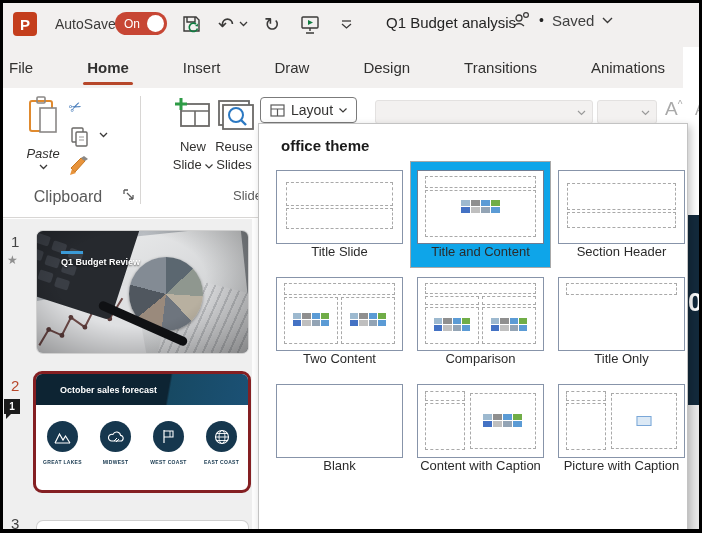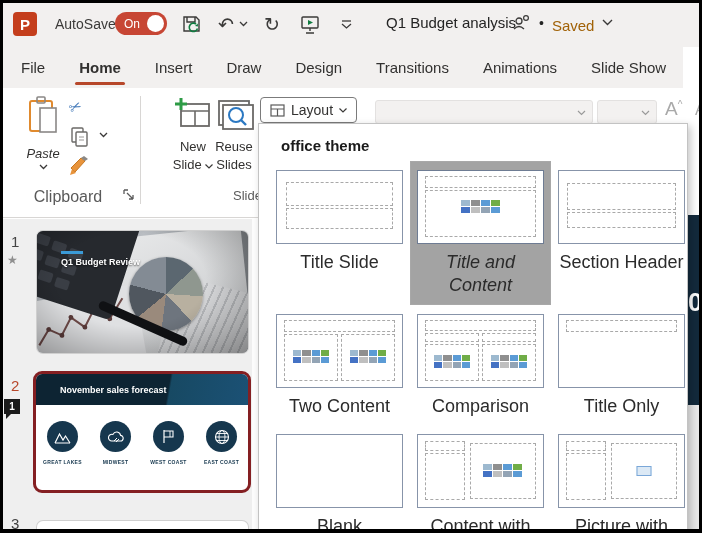--- a/index.html
+++ b/index.html
@@ -9,25 +9,25 @@
   
   #titlebar { position:absolute; left:0; top:0; right:0; height:44px; background:#f2f0ef; display:flex; align-items:center; }
   #ppt-logo { position:absolute; left:10px; top:9px; width:24px; height:24px; background:#c43e1c; border-radius:4px; color:#fff; font-weight:bold; font-size:15px; display:flex; align-items:center; justify-content:center; }
   #autosave-label { position:absolute; left:52px; top:13px; font-size:14px; color:#3b3a39; }
   #autosave-toggle { position:absolute; left:112px; top:9px; width:52px; height:23px; background:#c74634; border-radius:12px; display:flex; align-items:center; }
   #autosave-toggle .on-text { color:#fff; font-size:12px; margin-left:9px; }
   #autosave-toggle .knob { position:absolute; right:3px; top:3px; width:17px; height:17px; background:#fff; border-radius:50%; }
   .tb-icon { position:absolute; top:8px; width:26px; height:26px; display:flex; align-items:center; justify-content:center; color:#3b3a39; }
   #doc-title { position:absolute; left:383px; top:11px; font-size:15px; color:#242424; white-space:nowrap; }
   #saved-group { position:absolute; left:508px; top:8px; display:flex; align-items:center; gap:8px; color:#3b3a39; }
-  #saved-label { font-size:15px; color:#a16207;margin-top:6px; }
+  #saved-label { font-size:15px; color:#404040; }
   .dot-sep { font-size:14px; color:#242424; }
 
   
-  #tabrow { position:absolute; left:0; top:44px; right:16px; height:41px; background:#f2f0ef; display:flex; align-items:center; padding-left:18px; gap:34px; white-space:nowrap; }
+  #tabrow { position:absolute; left:0; top:44px; right:16px; height:41px; background:#f2f0ef; display:flex; align-items:center; padding-left:6px; gap:54px; white-space:nowrap; }
   .tab { font-size:15px; color:#323130; cursor:default; position:relative; }
   .tab.active { font-weight:bold; }
   .tab.active::after { content:""; position:absolute; left:-4px; right:-4px; bottom:-9px; height:3px; background:#b7472a; border-radius:2px; }
 
   
   #ribbon { position:absolute; left:0; top:85px; right:0; height:130px; background:#fff; border-bottom:1px solid #d8d6d4; }
   .v-sep { position:absolute; top:8px; width:1px; height:108px; background:#d8d6d4; }
   #paste-btn { position:absolute; left:14px; top:8px; width:52px; height:100px; display:flex; flex-direction:column; align-items:center; }
   #paste-label { font-size:13px; color:#323130; margin-top:8px;font-style:italic; }
   .chev { display:inline-block; }
@@ -88,22 +88,22 @@
   .region-circle { width:31px; height:31px; border-radius:50%; background:#16374e; display:flex; align-items:center; justify-content:center; }
   .region-label { margin-top:7px; font-size:5px; font-weight:bold; letter-spacing:.3px; color:#16374e; white-space:nowrap; }
 
   #slide3-thumb { position:absolute; left:34px; top:302px; width:211px; height:30px; border-radius:6px; background:#fff; box-shadow:0 0 0 1px #cfcfcf; }
 
   
   #layout-menu { position:absolute; left:255px; top:120px; width:430px; height:430px; background:#fff; border:1px solid #c3c3c3; box-shadow:3px 3px 8px rgba(0,0,0,.22); }
   #menu-header { font-size:15px; font-weight:bold; color:#1b1b1b; margin:13px 0 4px 22px; }
   #gallery { display:grid; grid-template-columns:repeat(3,139px); column-gap:2px; row-gap:2px; padding:4px 0 0 11px; }
   .cell { display:flex; flex-direction:column; align-items:center; padding:8px 4px 6px 4px; }
-  .cell.selected { background:#a3a3a3; outline:1px solid #a8a8a8;font-style:italic; }
-  .cell-label { margin-top:7px; font-size:18px; color:#2b2b2b; text-align:center; line-height:1.3; }
+  .cell.selected { background:#0ea5e9; outline:1px solid #a8a8a8; }
+  .cell-label { margin-top:0; font-size:13px; color:#2b2b2b; text-align:center; line-height:1.3; }
   .lt { position:relative; width:127px; height:74px; background:#fff; border:1px solid #8794a9; }
   .cell.selected .lt { border-color:#6e7c93; }
   .dash { position:absolute; border:1px dashed #a9a9a9; }
   .ph-icons { position:absolute; left:50%; top:50%; transform:translate(-50%,-50%); width:40px; }
   .ph-icons .r { display:flex; gap:1px; margin-bottom:1px; }
   .ph-icons span { width:9px; height:6px; display:inline-block; }
   .pic-icon { position:absolute; left:50%; top:50%; transform:translate(-50%,-50%); width:15px; height:10px; background:#dce9f5; border:1px solid #7aa7d8; }
 
   svg { display:block; }
 </style>
@@ -316,21 +316,21 @@
       <div id="photo-pie"></div>
       <div id="photo-pen"></div>
       <div id="photo-vignette"></div>
       <span id="slide1-title">Q1 Budget Review</span>
     </div>
 
     <span class="slide-num" id="slide2-num">2</span>
     <div id="anim-badge">1</div>
     <div id="slide2-thumb">
       <div id="slide2-header">
-        <span id="slide2-title">November sales forecast</span>
+        <span id="slide2-title">October sales forecast</span>
       </div>
       <div id="regions">
         <div class="region">
           <div class="region-circle">
             <svg width="18" height="14" viewBox="0 0 18 14">
                 <polyline points="1,13 5.5,4 9,10 11.5,6 16,13" fill="none" stroke="#fff" stroke-width="1.2"></polyline>
                 <path d="M1 13 h15" stroke="#fff" stroke-width="1"></path>
               </svg>
           </div>
           <span class="region-label">GREAT LAKES</span>

